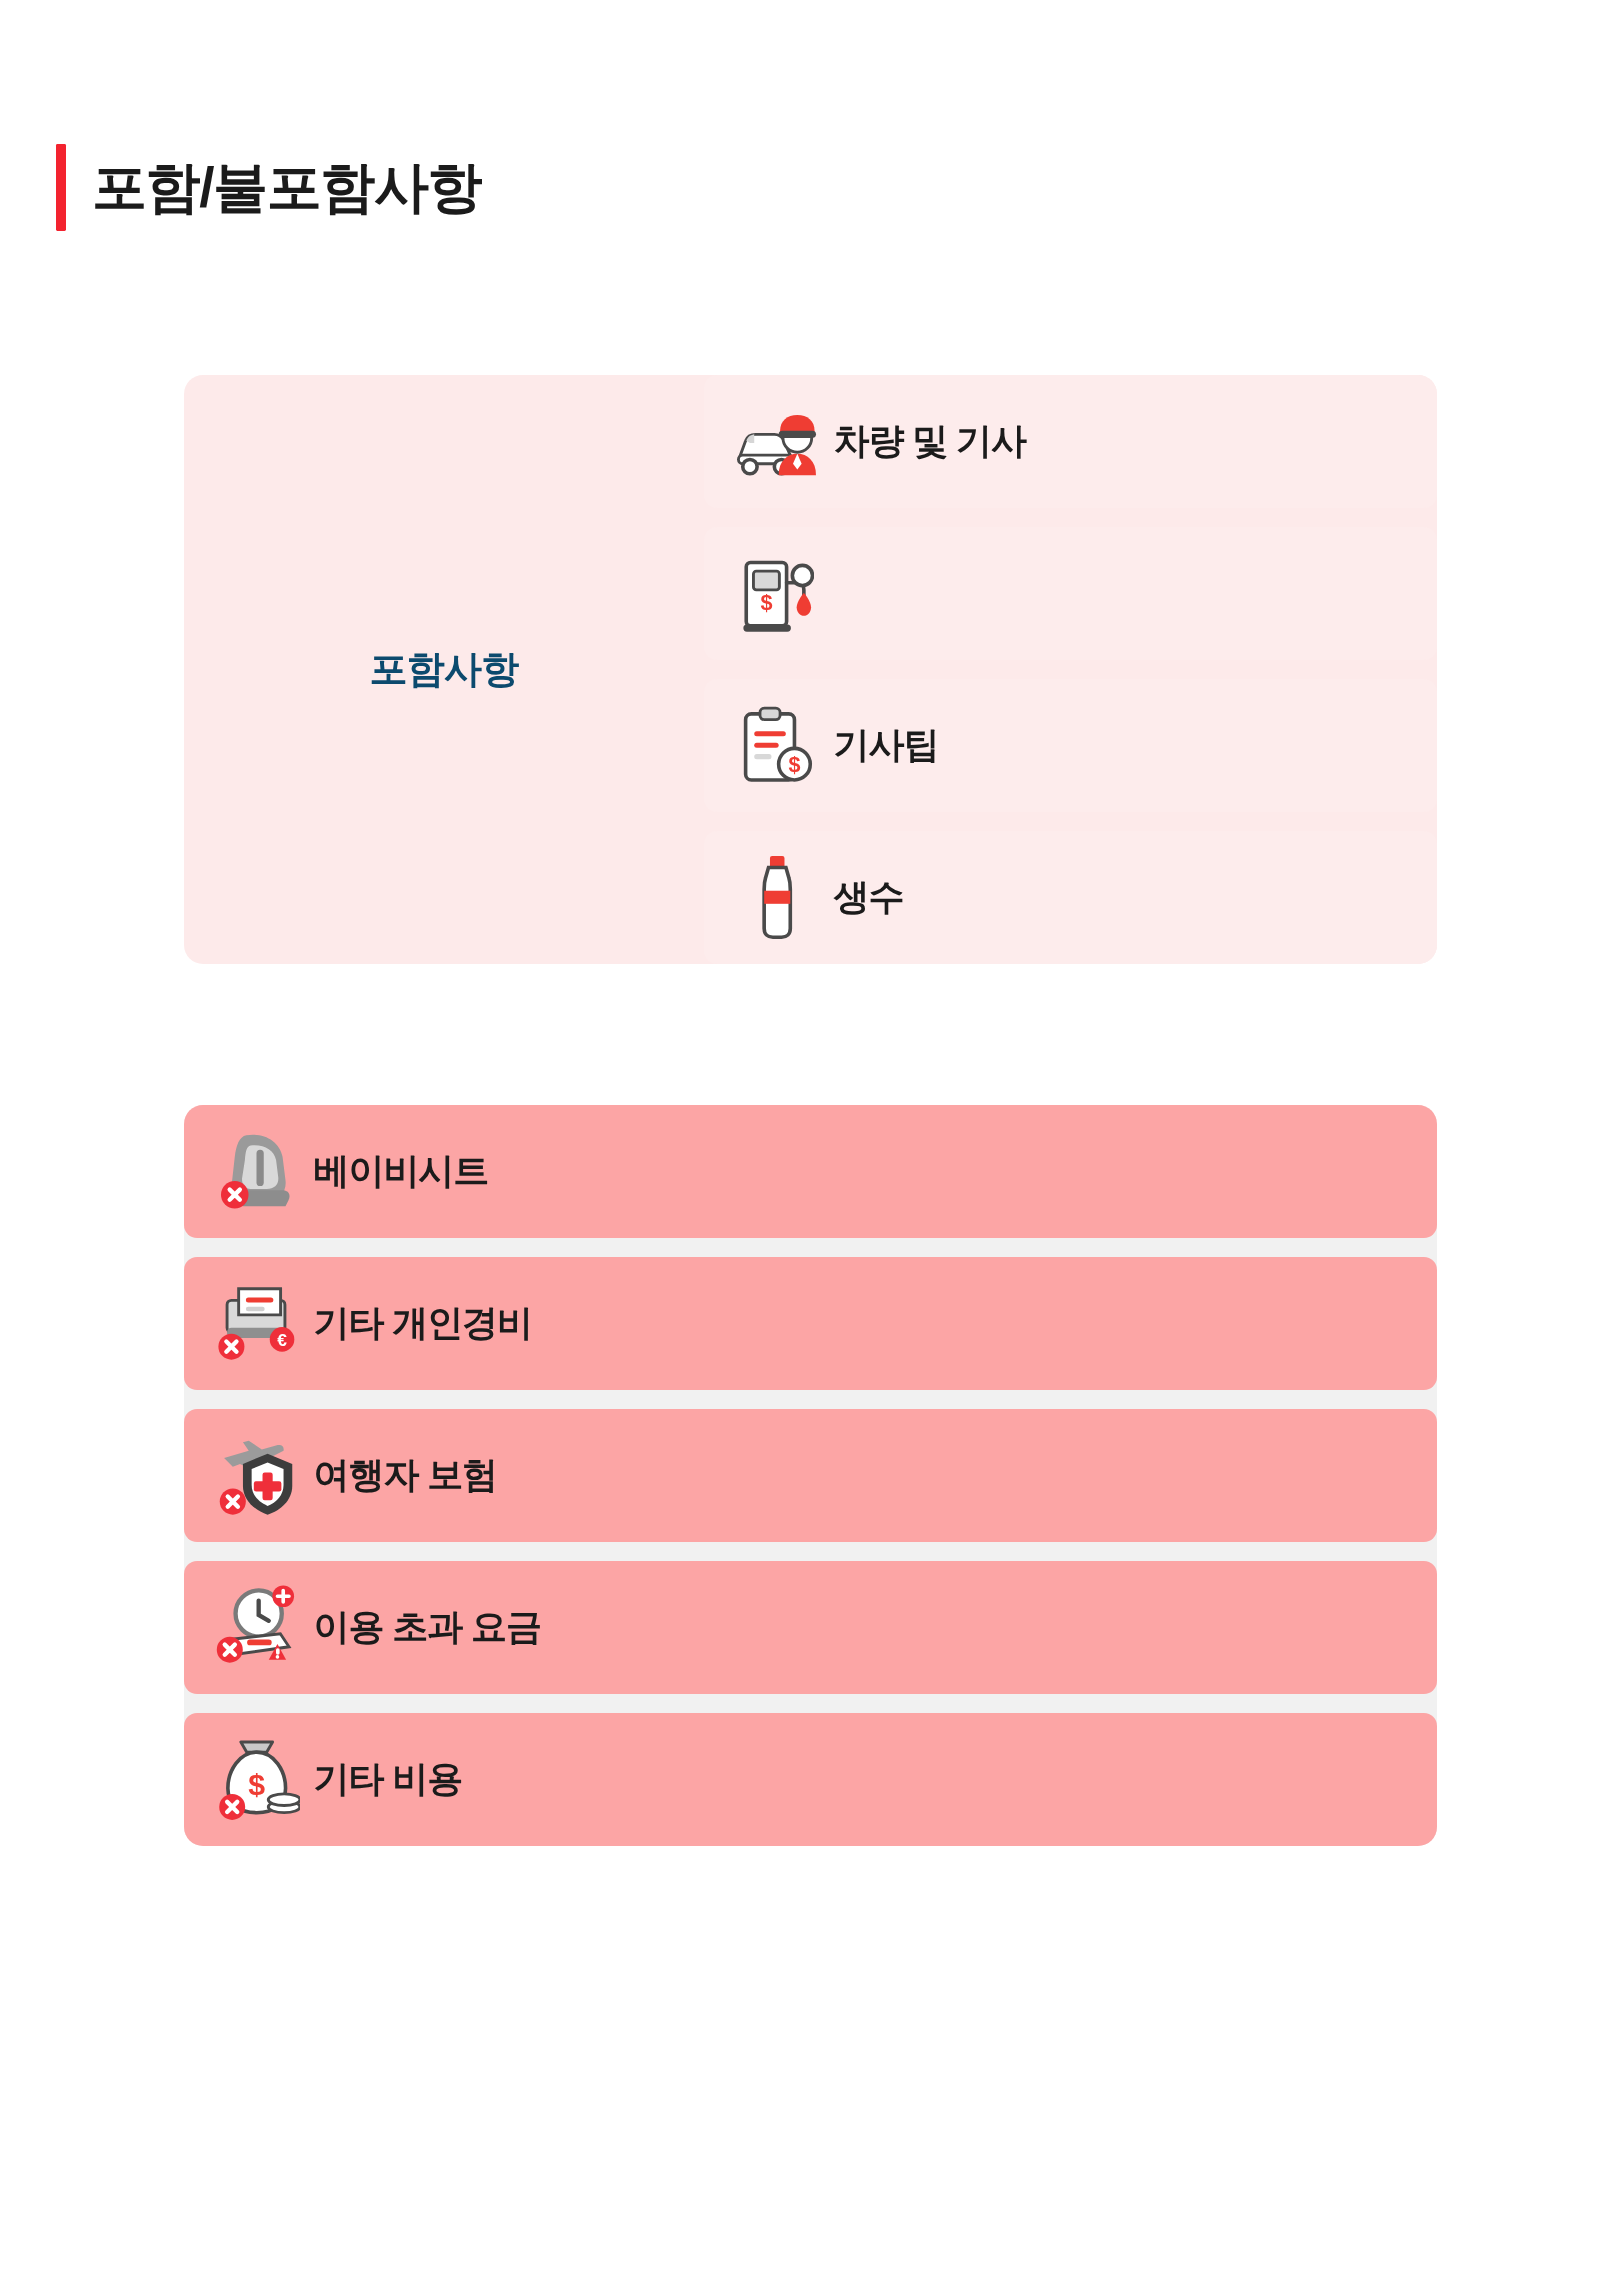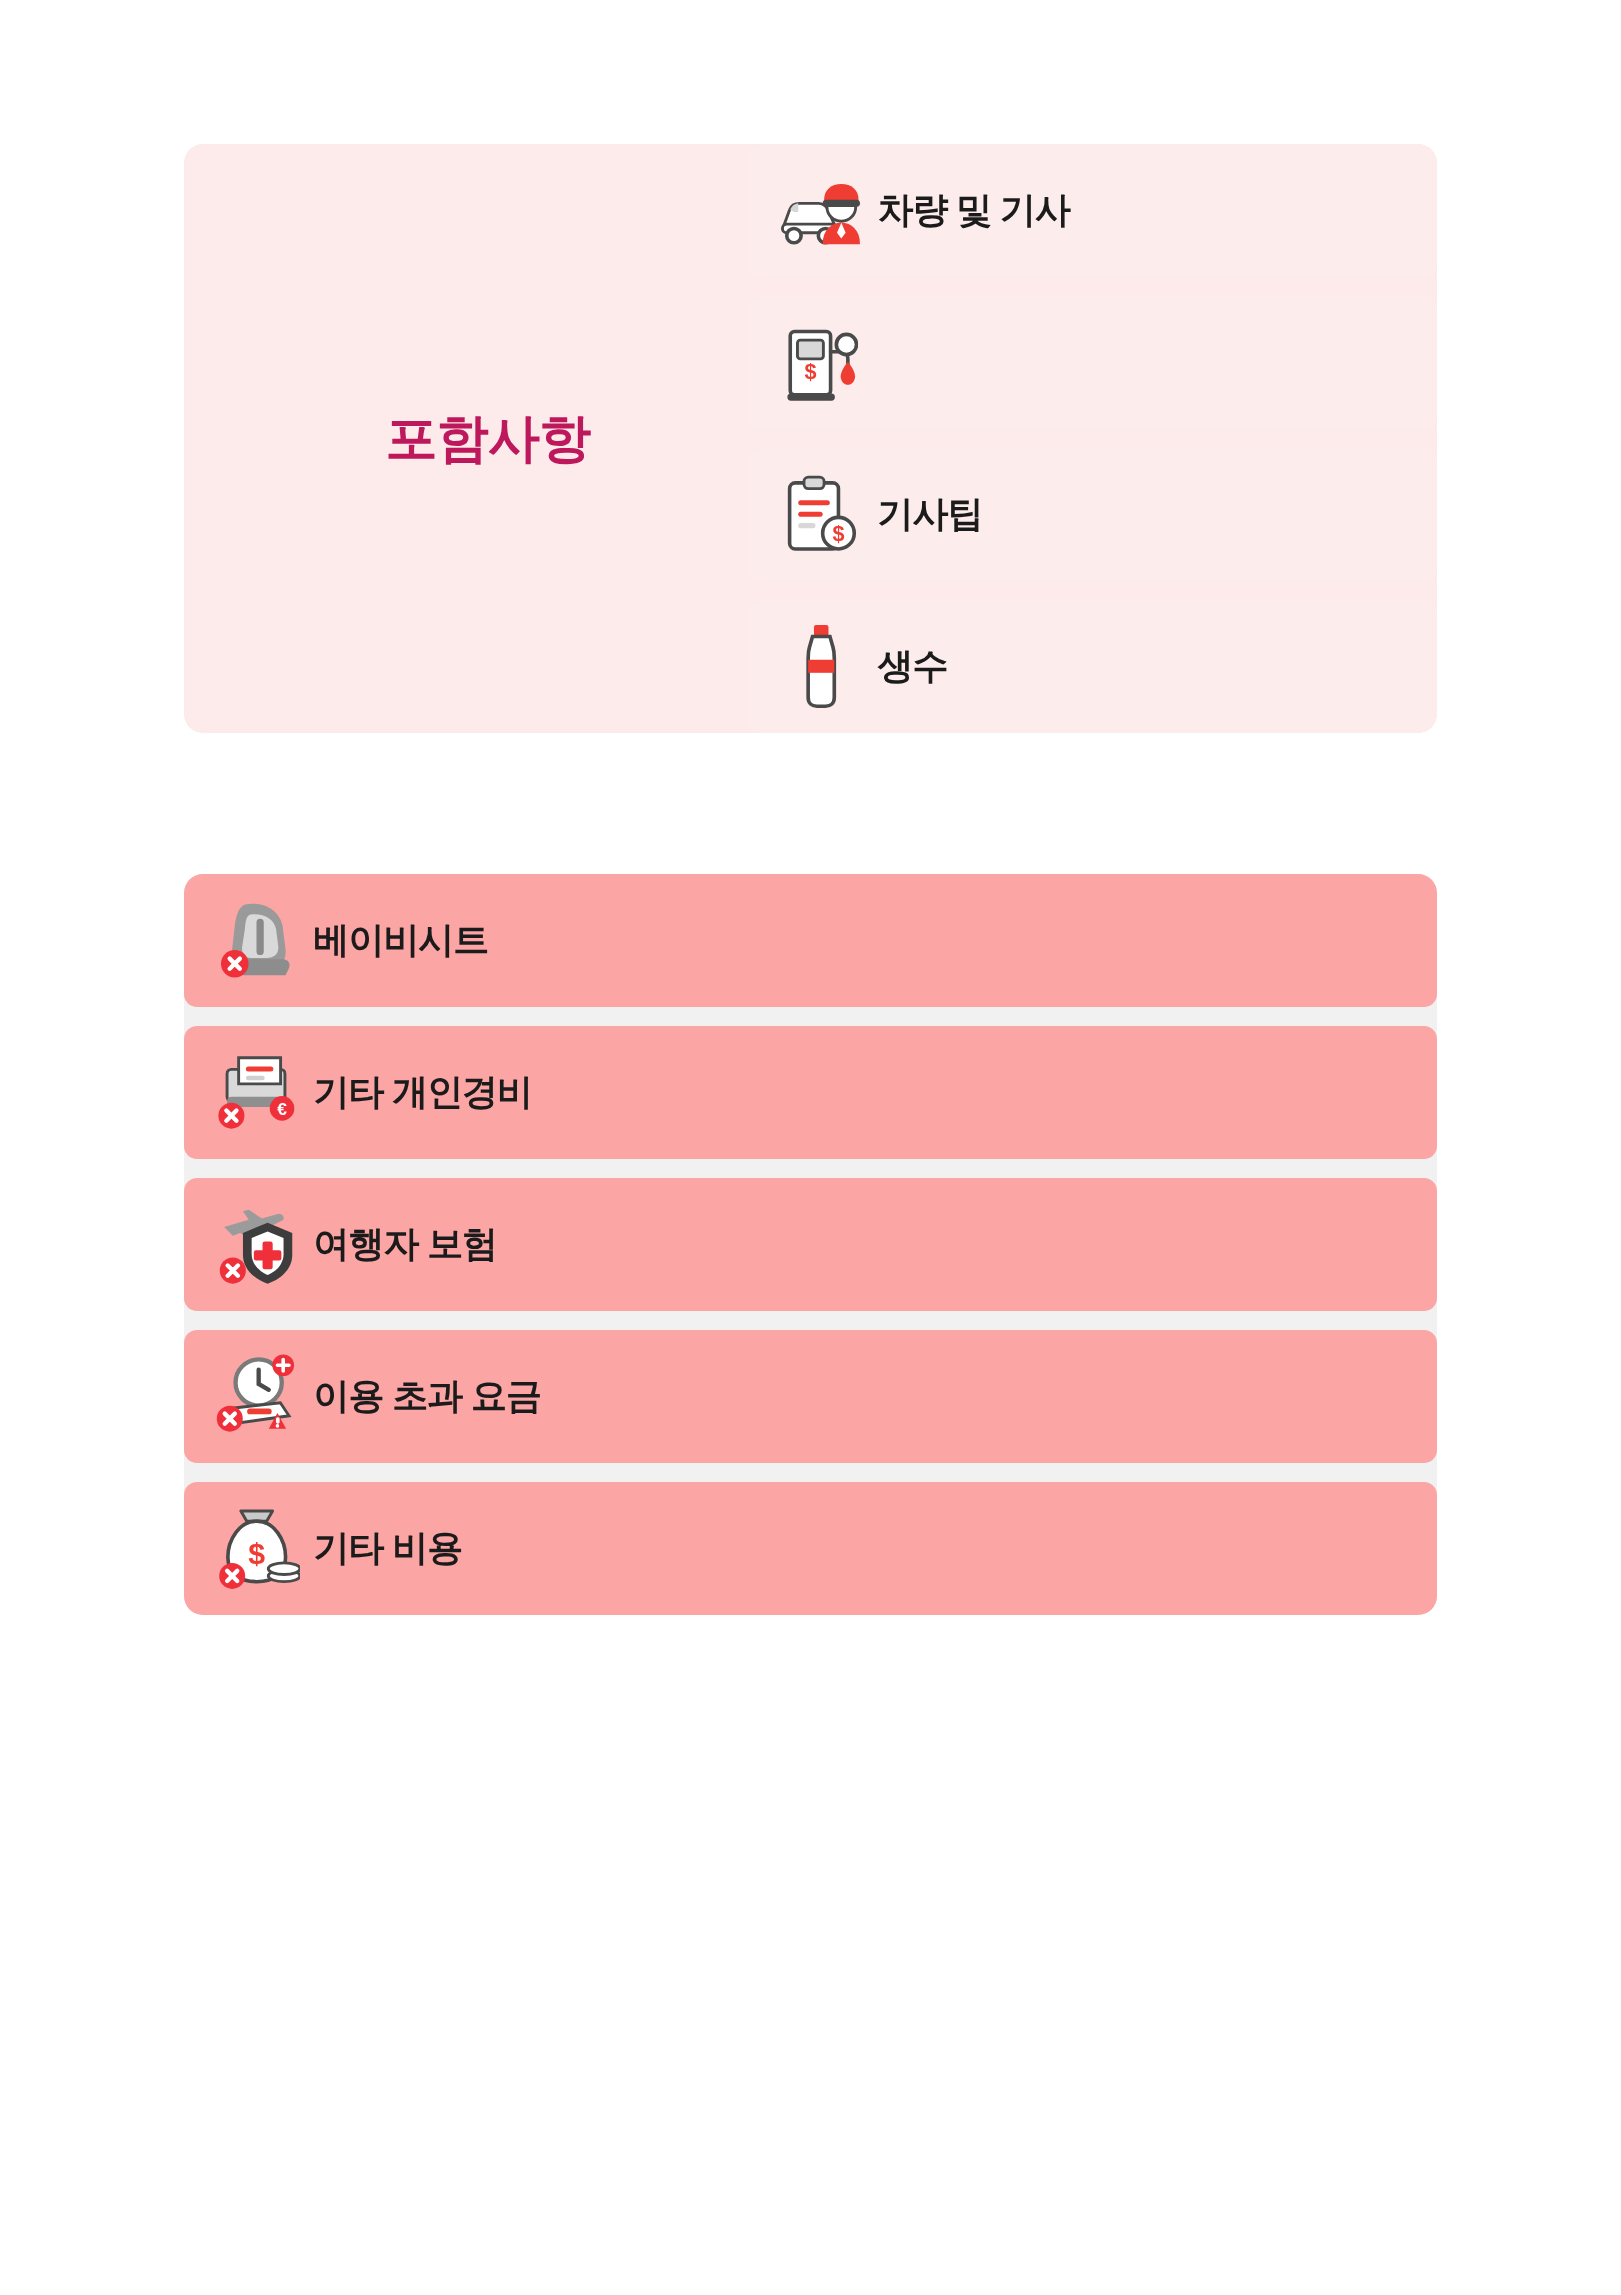--- a/index.html
+++ b/index.html
@@ -62,25 +62,24 @@
     margin-top: 141px;
     background: #f1f1f1;
   }
 
   .section-label {
     width: 520px;
     flex: 0 0 520px;
     display: flex;
     align-items: center;
     justify-content: center;
-    font-size: 52px;
+    font-size: 38px;
     font-weight: 700;
-    color: #be185d;
+    color: #0c4a6e;
     letter-spacing: -0.7px;
-    padding-left: 44px;
   }
 
   .section-rows {
     flex: 1 1 auto;
     display: flex;
     flex-direction: column;
     gap: 19px;
     padding: 0;
   }
 
@@ -112,20 +111,24 @@
     margin-left: 10px;
   }
 
   svg { display: block; }
 </style>
 </head>
 <body>
 
 <div class="page">
 
+  <div class="page-header">
+    <div class="header-bar"></div>
+    <div class="page-title">포함/불포함사항</div>
+  </div>
 
   <div class="section section--included">
     <div class="section-label">포함사항</div>
     <div class="section-rows">
 
       <div class="row">
         <div class="row-icon">
           <svg width="85" height="79" viewBox="0 0 118 110">
 
             <path d="M8 76 L16 54 C18 48 24 45 30 45 L56 45 C62 45 66 48 69 53 L79 76 Z" fill="#ffffff" stroke="#4a4a4a" stroke-width="4" stroke-linejoin="round"></path>

